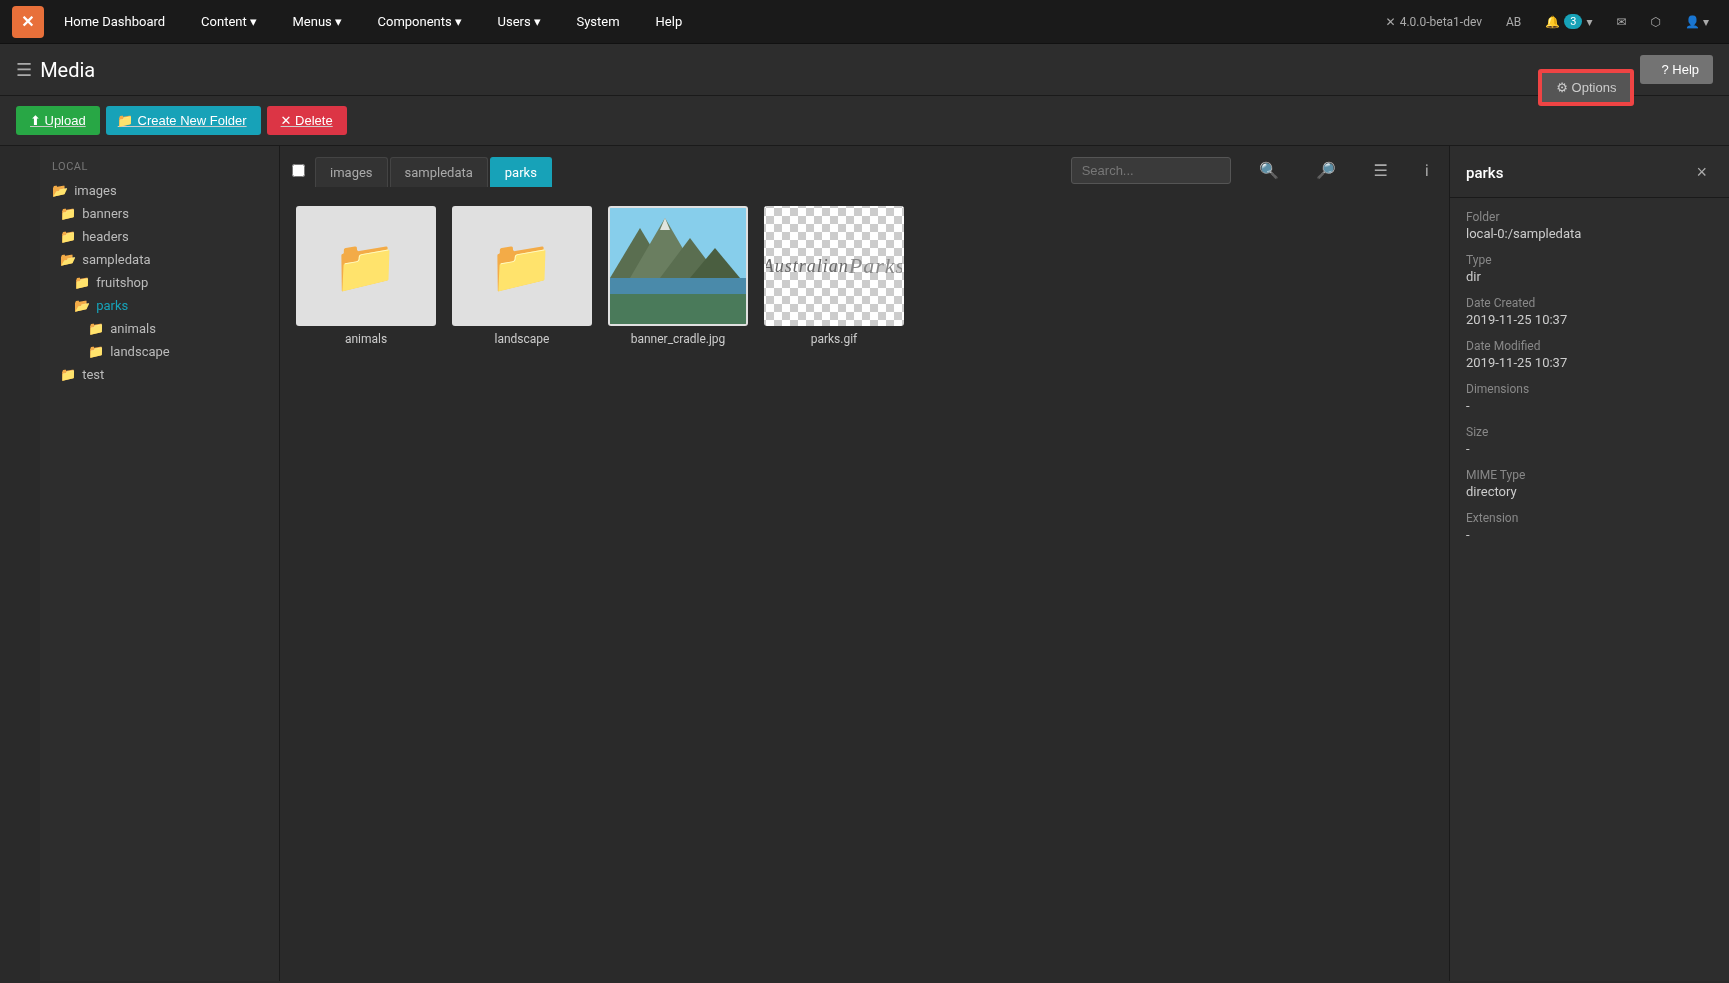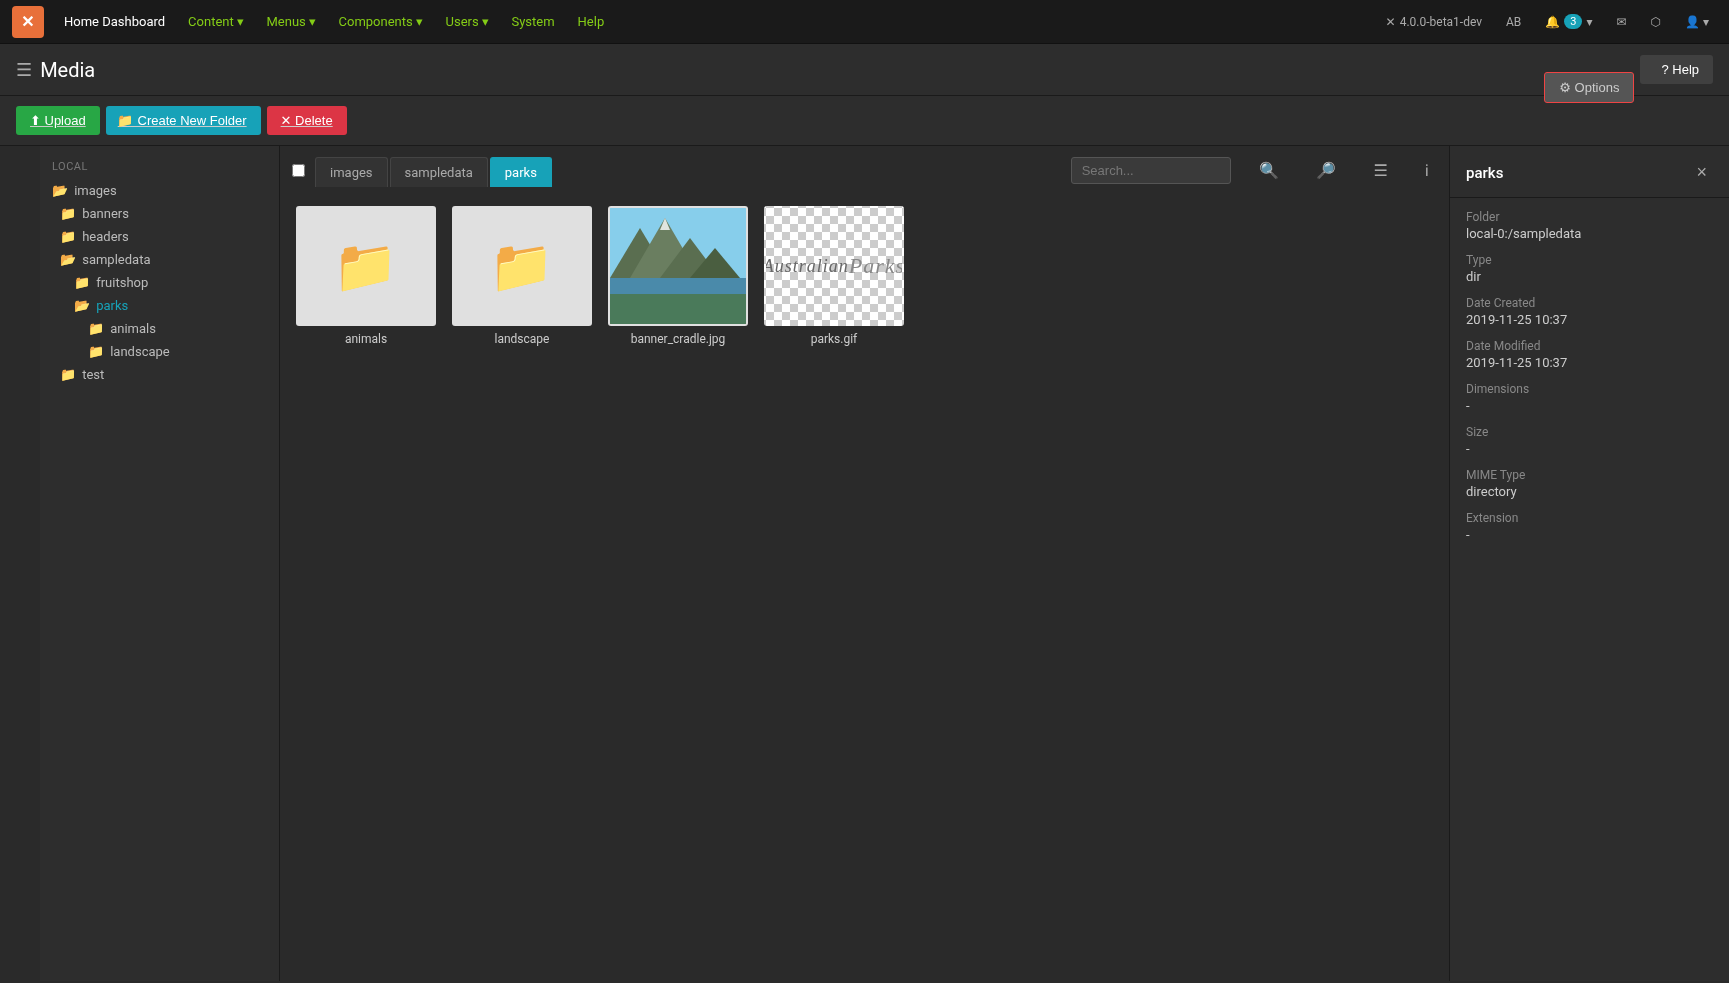--- a/index.html
+++ b/index.html
@@ -15,24 +15,24 @@
       border-bottom: 1px solid #111;
     }
     .top-nav .logo {
       width: 32px; height: 32px; margin-right: 10px;
       background: #e8703a;
       border-radius: 4px;
       display: flex; align-items: center; justify-content: center;
       color: white; font-weight: bold; font-size: 16px;
     }
     .top-nav .nav-items {
-      display: flex; align-items: center; gap: 3px;
+      display: flex; align-items: center; gap: 16px;
     }
     .top-nav .nav-item {
-      color: #84cc16; padding: 6px 10px; cursor: pointer; font-size: 13px;
+      color: #ffffff; padding: 6px 10px; cursor: pointer; font-size: 13px;
       border-radius: 3px;
     }
     .top-nav .nav-item.active { color: #fff; }
     .top-nav-right {
       margin-left: auto;
       display: flex; align-items: center; gap: 8px;
     }
     .top-nav-right .badge-item {
       color: #aaa; font-size: 12px; cursor: pointer;
       display: flex; align-items: center; gap: 4px;
@@ -82,22 +82,22 @@
       border: none;
       border-radius: 3px;
       cursor: pointer;
       font-size: 13px;
       display: flex; align-items: center; gap: 6px;
       font-weight: 500;
     }
     .btn-success { background: #28a745; color: white; }
     .btn-primary { background: #17a2b8; color: white; padding-left: 12px; }
     .btn-danger { background: #dc3545; color: white; }
-    .btn-help { background: #404040; color: white; padding-left: 21px; }
-    .btn-options { background: #555; color: #ccc; border: 1px solid #ef4444; margin-top: 36px; }
+    .btn-help { background: #737373; color: white; padding-left: 21px; }
+    .btn-options { background: #555; color: #ccc; border: 4px solid #ef4444; margin-top: 36px; }
 
     
     .main-layout {
       display: flex;
       height: calc(100vh - 44px - 52px - 52px);
       overflow: hidden;
       padding-left: 40px;
     }
 
     

